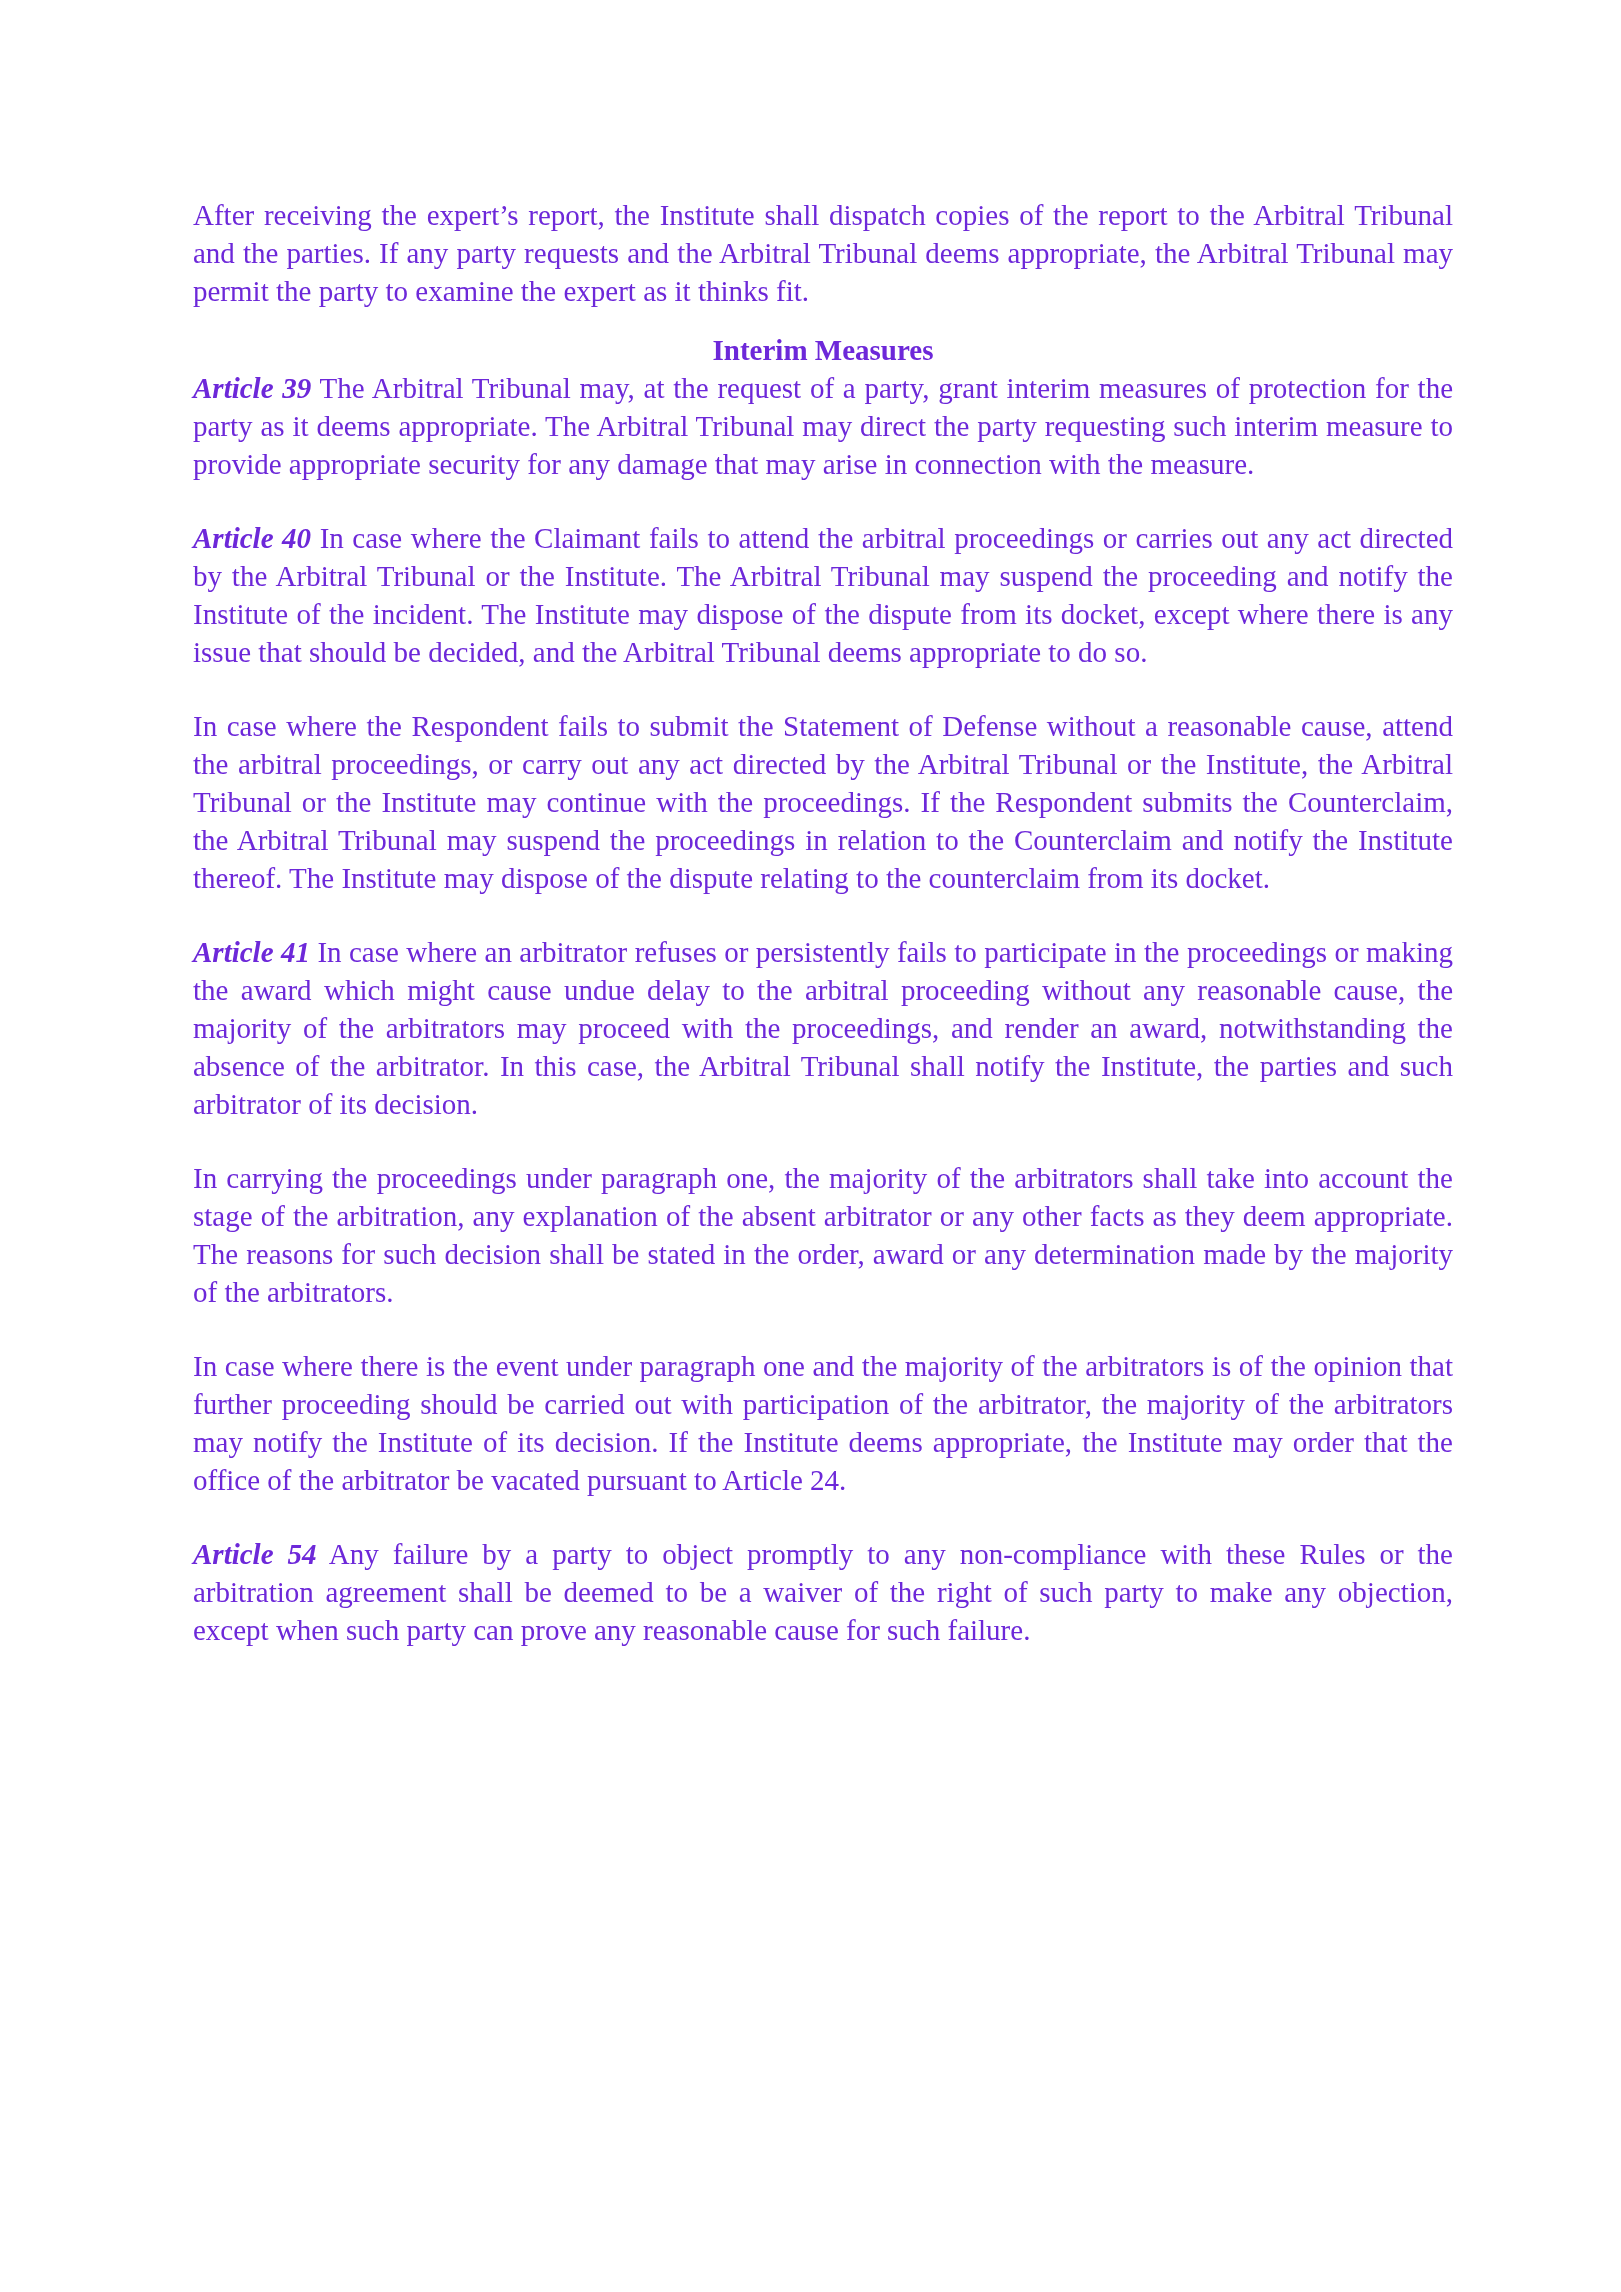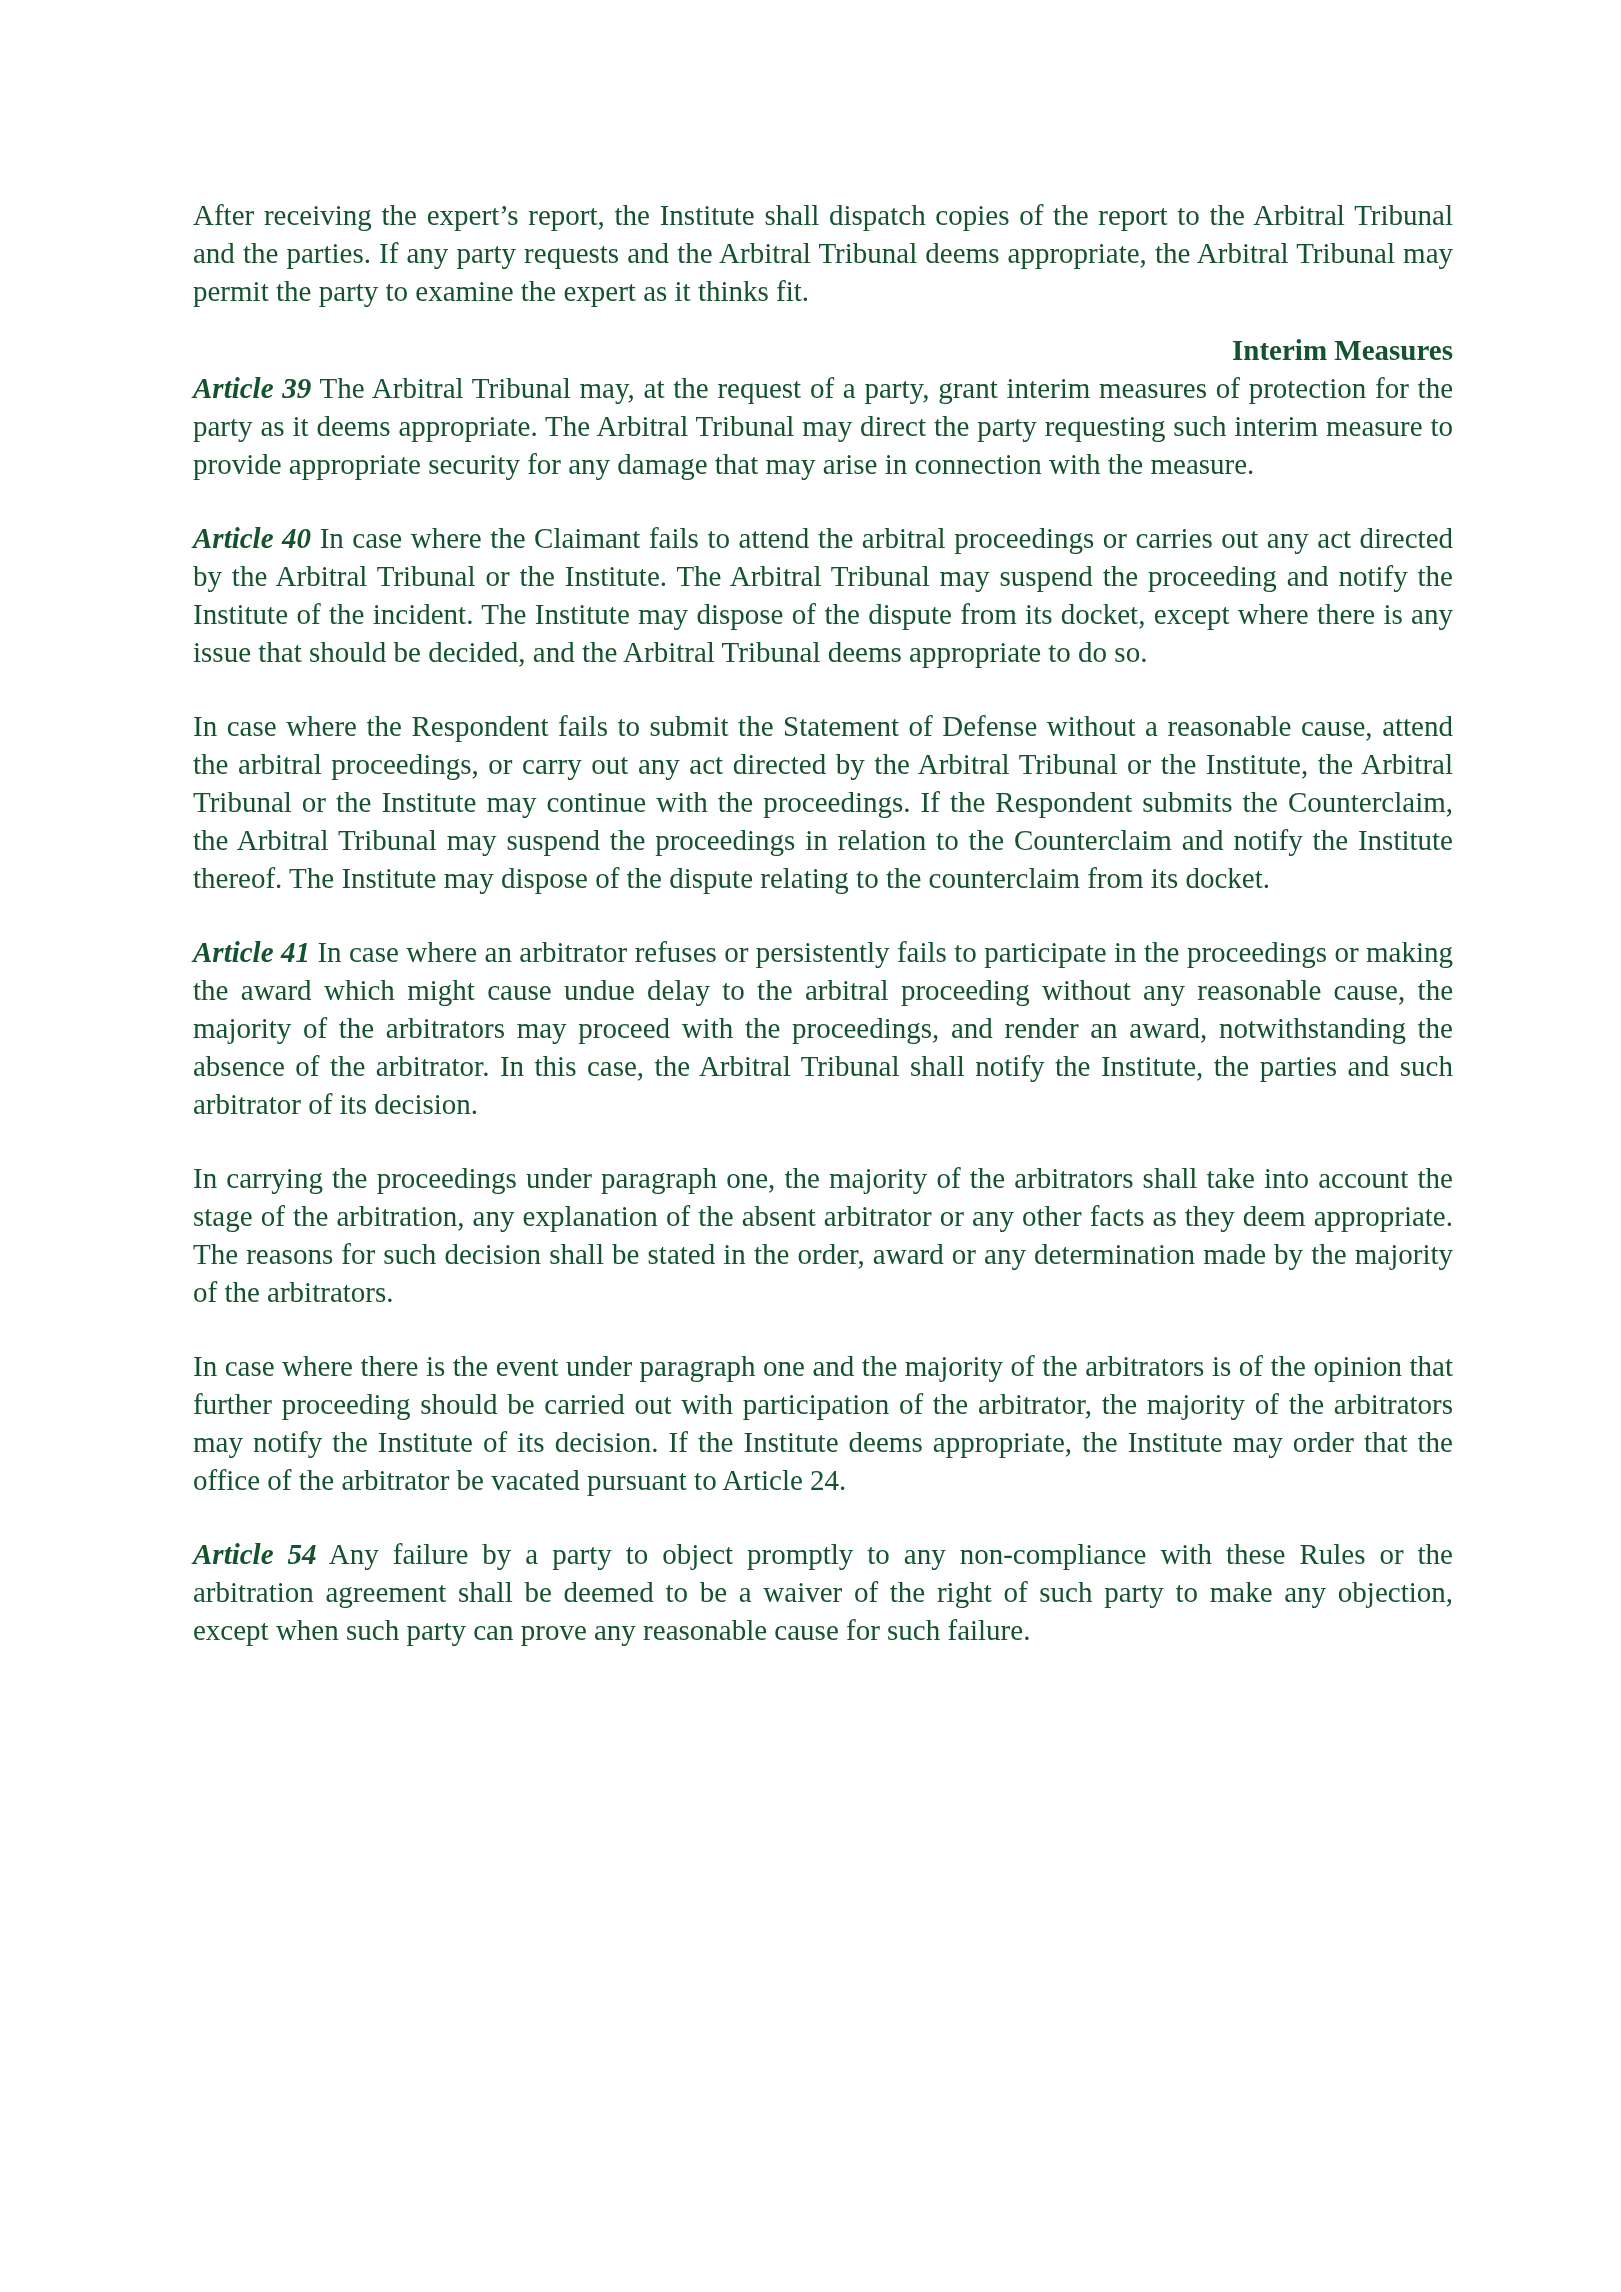--- a/index.html
+++ b/index.html
@@ -34,32 +34,32 @@
     margin: 0 0 36px 0;
     text-align: justify;
   }
   
   .block:first-child {
     margin-bottom: 20.6px;
   }
   .block.heading {
     font-weight: bold;
     margin-bottom: 0;
-    text-align: right;
+    text-align: center;
   }
   .block .article-label {
     font-weight: bold;
     font-style: italic;
   }
 </style>
 </head>
 <body>
 
 <div class="page">
-  <div class="content" id="doc-content" style="color: #14532d;">
+  <div class="content" id="doc-content" style="color: #6d28d9;">
       <div class="block paragraph">After receiving the expert’s report, the Institute shall dispatch copies of the report to the Arbitral Tribunal and the parties. If any party requests and the Arbitral Tribunal deems appropriate, the Arbitral Tribunal may permit the party to examine the expert as it thinks fit.</div>
       <div class="block heading">Interim Measures</div>
       <div class="block article"><span class="article-label">Article 39</span> The Arbitral Tribunal may, at the request of a party, grant interim measures of protection for the party as it deems appropriate. The Arbitral Tribunal may direct the party requesting such interim measure to provide appropriate security for any damage that may arise in connection with the measure.</div>
       <div class="block article"><span class="article-label">Article 40</span> In case where the Claimant fails to attend the arbitral proceedings or carries out any act directed by the Arbitral Tribunal or the Institute. The Arbitral Tribunal may suspend the proceeding and notify the Institute of the incident. The Institute may dispose of the dispute from its docket, except where there is any issue that should be decided, and the Arbitral Tribunal deems appropriate to do so.</div>
       <div class="block paragraph">In case where the Respondent fails to submit the Statement of Defense without a reasonable cause, attend the arbitral proceedings, or carry out any act directed by the Arbitral Tribunal or the Institute, the Arbitral Tribunal or the Institute may continue with the proceedings. If the Respondent submits the Counterclaim, the Arbitral Tribunal may suspend the proceedings in relation to the Counterclaim and notify the Institute thereof. The Institute may dispose of the dispute relating to the counterclaim from its docket.</div>
       <div class="block article"><span class="article-label">Article 41</span> In case where an arbitrator refuses or persistently fails to participate in the proceedings or making the award which might cause undue delay to the arbitral proceeding without any reasonable cause, the majority of the arbitrators may proceed with the proceedings, and render an award, notwithstanding the absence of the arbitrator. In this case, the Arbitral Tribunal shall notify the Institute, the parties and such arbitrator of its decision.</div>
       <div class="block paragraph">In carrying the proceedings under paragraph one, the majority of the arbitrators shall take into account the stage of the arbitration, any explanation of the absent arbitrator or any other facts as they deem appropriate. The reasons for such decision shall be stated in the order, award or any determination made by the majority of the arbitrators.</div>
       <div class="block paragraph">In case where there is the event under paragraph one and the majority of the arbitrators is of the opinion that further proceeding should be carried out with participation of the arbitrator, the majority of the arbitrators may notify the Institute of its decision. If the Institute deems appropriate, the Institute may order that the office of the arbitrator be vacated pursuant to Article 24.</div>
       <div class="block article"><span class="article-label">Article 54</span> Any failure by a party to object promptly to any non-compliance with these Rules or the arbitration agreement shall be deemed to be a waiver of the right of such party to make any objection, except when such party can prove any reasonable cause for such failure.</div>
     </div>

